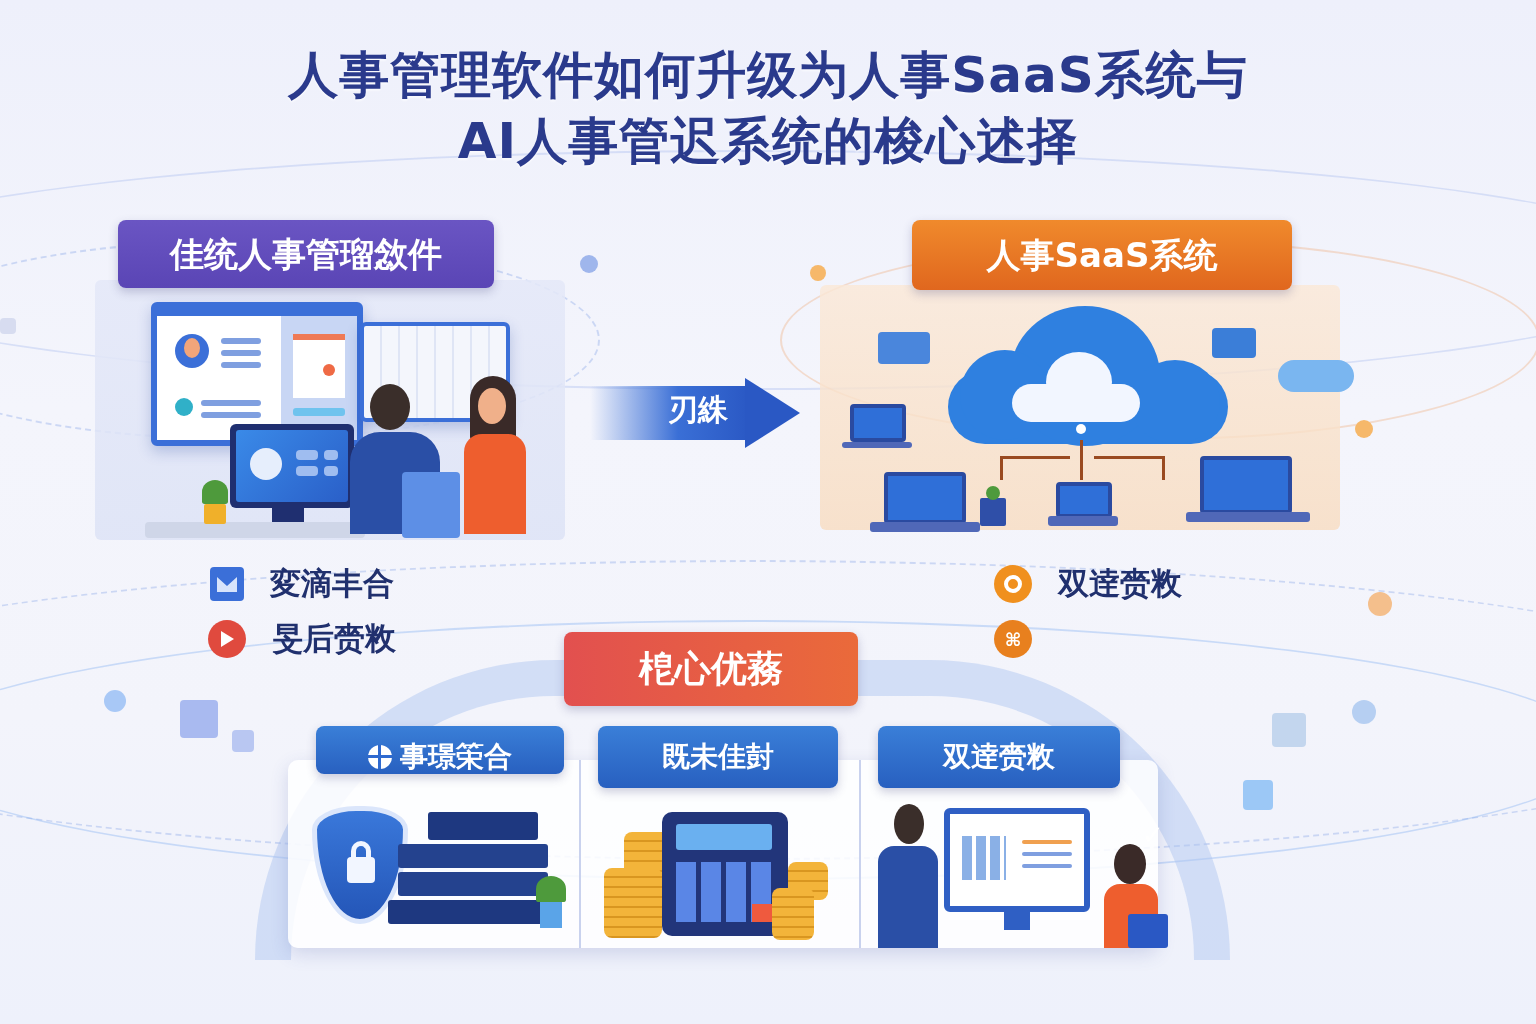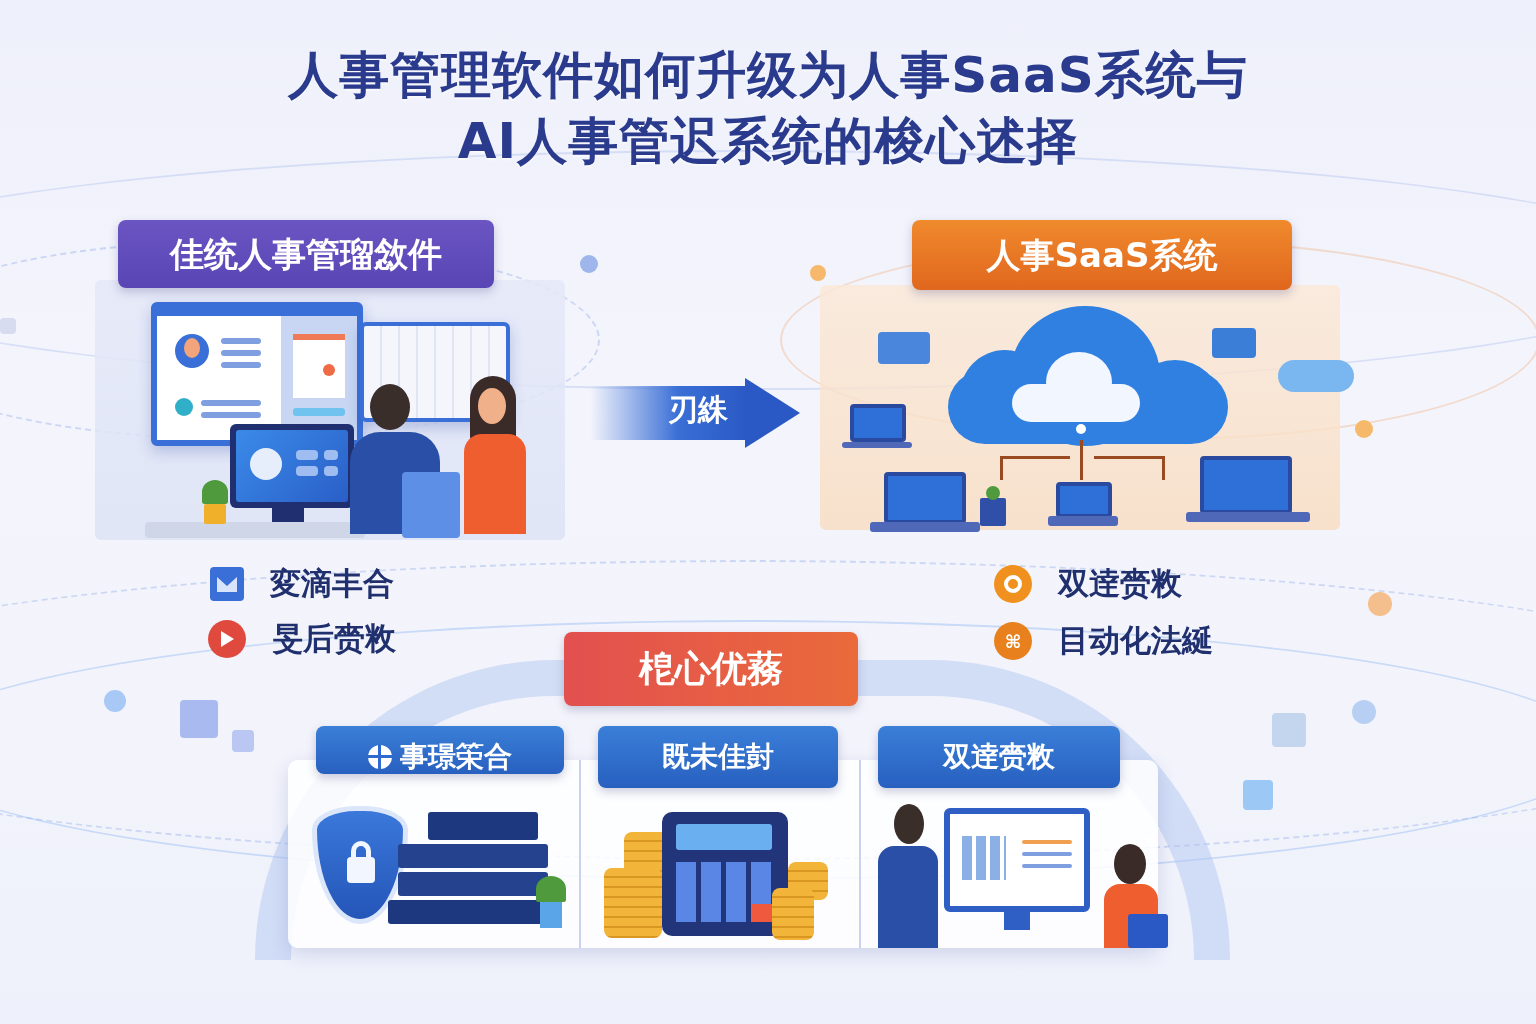--- a/index.html
+++ b/index.html
@@ -209,21 +209,20 @@
 <div class="laptop-base" style="left:1186px;top:512px;width:124px;"></div>
 
 <div class="feat" style="left:994px;top:563px;align-items:center;">
   <div class="feat-icon" style="background:#f0901e;border-radius:50%;">
     <div style="width:18px;height:18px;border:4px solid #fff;border-radius:50%;"></div>
   </div>
   <span class="feat-text">双逹赍敉</span>
 </div>
 <div class="feat" style="left:994px;top:620px;">
   <div class="feat-icon" style="background:#e8801e;border-radius:50%;">⌘</div>
-  <span class="feat-text">目动化法綖</span>
 </div>
 
 <div class="arc"></div>
 <div class="label-box lbl-red" style="left:564px;top:632px;width:294px;height:74px;line-height:74px;font-size:36px;">梎心优蓩</div>
 
 <div class="bottom-card"></div>
 <div class="divider" style="left:579px;top:760px;height:188px;"></div>
 <div class="divider" style="left:859px;top:760px;height:188px;"></div>
 
 <div class="label-box lbl-blue" style="left:316px;top:726px;width:248px;height:48px;line-height:62px;font-size:28px;">

